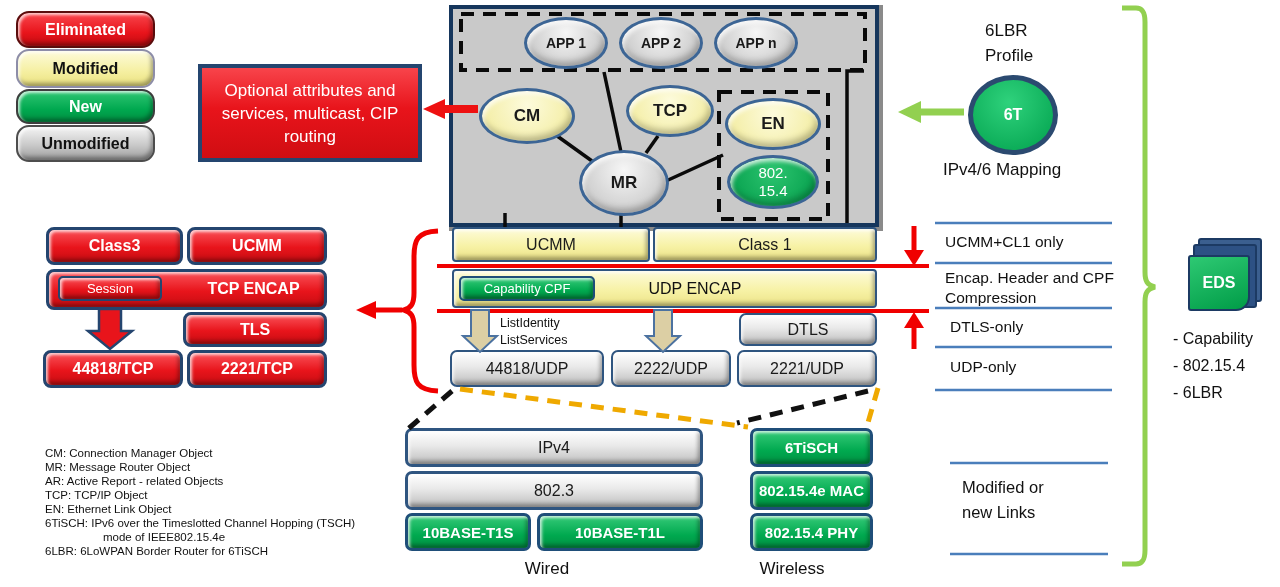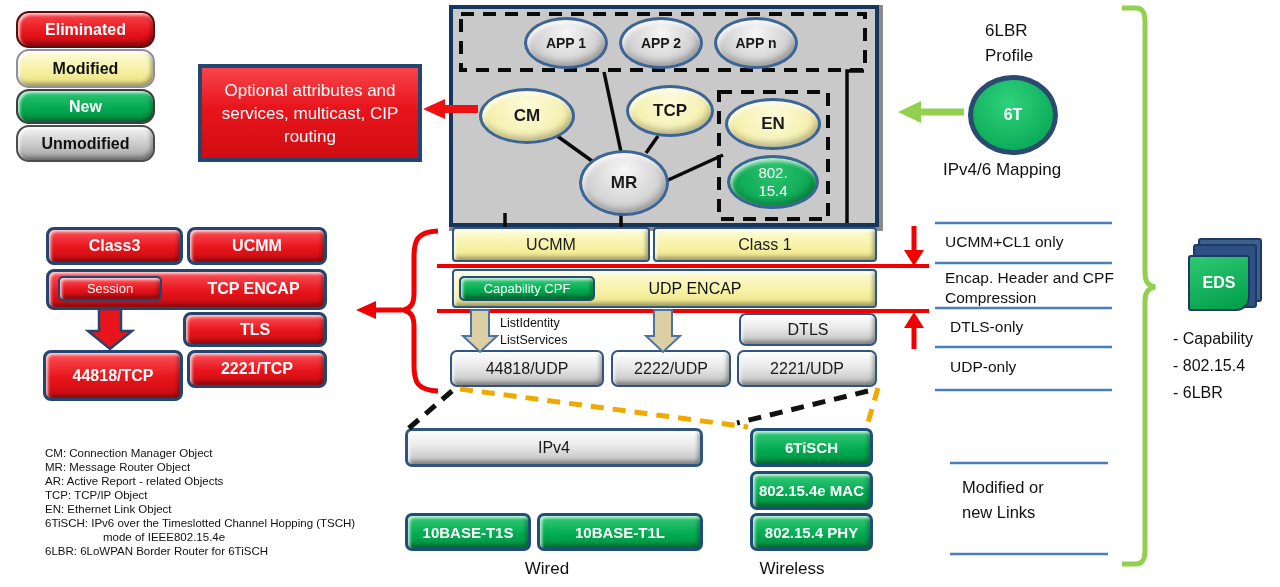--- a/index.html
+++ b/index.html
@@ -90,21 +90,21 @@
   <div class="abs box-red bev z3" style="left:46px;top:269px;width:281px;height:41px;"></div>
   <div class="abs box-red bev cc z4" style="left:58px;top:276px;width:104px;height:25px;font-size:13px;font-weight:400;border-width:2px;border-radius:5px;">
     <span>Session</span>
     </div>
   <div class="abs cc z4" style="left:180px;top:272px;width:147px;height:34px;color:#fff;font-weight:700;font-size:16px;text-align:right;">
     <span>TCP ENCAP</span>
     </div>
   <div class="abs box-red bev cc z3" style="left:183px;top:312px;width:144px;height:35px;font-size:16px;">
     <span>TLS</span>
     </div>
-  <div class="abs box-red bev cc z3" style="left:43px;top:350px;width:140px;height:51px;font-size:16px;">
+  <div class="abs box-red bev cc z3" style="left:43px;top:350px;width:140px;height:38px;font-size:16px;">
     <span>44818/TCP</span>
     </div>
   <div class="abs box-red bev cc z3" style="left:187px;top:350px;width:140px;height:38px;font-size:16px;">
     <span>2221/TCP</span>
     </div>
 
   <div class="abs ellipse el-gray cc z3" style="left:524px;top:17px;width:84px;height:52px;font-size:14px;">
     <span>APP 1</span>
     </div>
   <div class="abs ellipse el-gray cc z3" style="left:619px;top:17px;width:84px;height:52px;font-size:14px;">
@@ -159,20 +159,23 @@
     </div>
   <div class="abs box-gray bev cc z3" style="left:611px;top:350px;width:120px;height:37px;font-size:16px;">
     <span>2222/UDP</span>
     </div>
   <div class="abs box-gray bev cc z3" style="left:737px;top:350px;width:140px;height:37px;font-size:16px;">
     <span>2221/UDP</span>
     </div>
 
   <div class="abs box-gray bev cc z3" style="left:405px;top:428px;width:298px;height:39px;font-size:16px;border-width:3px;">
     <span>IPv4</span>
+    </div>
+  <div class="abs box-gray bev cc z3" style="left:405px;top:471px;width:298px;height:39px;font-size:16px;border-width:3px;">
+    <span>802.3</span>
     </div>
   <div class="abs box-green bev cc z3" style="left:405px;top:513px;width:126px;height:38px;font-size:15px;border-width:3px;">
     <span>10BASE-T1S</span>
     </div>
   <div class="abs box-green bev cc z3" style="left:537px;top:513px;width:166px;height:38px;font-size:15px;border-width:3px;">
     <span>10BASE-T1L</span>
     </div>
   <div class="abs cc z3" style="left:497px;top:558px;width:100px;height:22px;font-size:17px;justify-content:center;">
     <span>Wired</span>
     </div>

